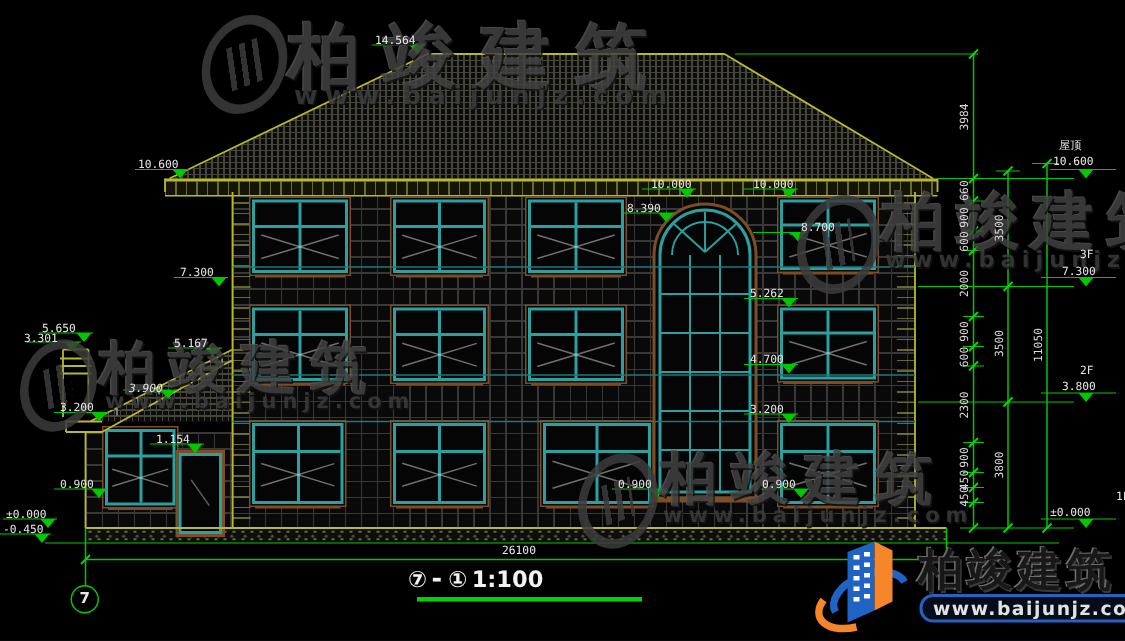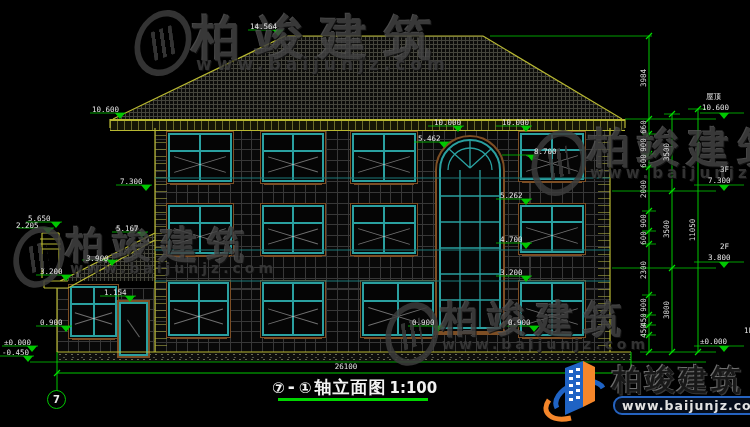--- a/index.html
+++ b/index.html
@@ -125,32 +125,32 @@
       M61 275 L71 275 L66 281 Z M125 296 L135 296 L130 302 Z M61 326 L71 326 L66 332 Z M27 346 L37 346 L32 352 Z M23 356 L33 356 L28 362 Z
       M453 126 L463 126 L458 132 Z M521 126 L531 126 L526 132 Z M439 142 L449 142 L444 148 Z M527 155 L537 155 L532 161 Z
       M521 199 L531 199 L526 205 Z M521 243 L531 243 L526 249 Z M521 276 L531 276 L526 282 Z M433 326 L443 326 L438 332 Z M529 326 L539 326 L534 332 Z
       M719 113 L729 113 L724 119 Z M719 185 L729 185 L724 191 Z M719 262 L729 262 L724 268 Z M719 346 L729 346 L724 352 Z"></path>
   </svg>
 
   <div class="t" style="left:250px;top:22px;">14.564</div>
   <div class="t" style="left:92px;top:105px;">10.600</div>
   <div class="t" style="left:120px;top:177px;">7.300</div>
   <div class="t" style="left:28px;top:214px;">5.650</div>
-  <div class="t" style="left:16px;top:221px;">2.205</div>
+  <div class="t" style="left:16px;top:221px;">3.301</div>
   <div class="t" style="left:116px;top:224px;">5.167</div>
   <div class="t" style="left:86px;top:254px;font-style:italic;">3.900</div>
   <div class="t" style="left:40px;top:267px;">3.200</div>
   <div class="t" style="left:104px;top:288px;">1.154</div>
   <div class="t" style="left:40px;top:318px;">0.900</div>
   <div class="t" style="left:4px;top:338px;">±0.000</div>
   <div class="t" style="left:2px;top:348px;">-0.450</div>
 
   <div class="t" style="left:434px;top:118px;">10.000</div>
   <div class="t" style="left:502px;top:118px;">10.000</div>
-  <div class="t" style="left:418px;top:134px;">5.462</div>
+  <div class="t" style="left:418px;top:134px;">8.390</div>
   <div class="t" style="left:506px;top:147px;padding-left:28px;">8.700</div>
   <div class="t" style="left:500px;top:191px;">5.262</div>
   <div class="t" style="left:500px;top:235px;">4.700</div>
   <div class="t" style="left:500px;top:268px;">3.200</div>
   <div class="t" style="left:412px;top:318px;">0.900</div>
   <div class="t" style="left:508px;top:318px;">0.900</div>
 
   <div class="t" style="left:706px;top:92px;">屋顶</div>
   <div class="t" style="left:702px;top:103px;">10.600</div>
   <div class="t" style="left:720px;top:165px;">3F</div>
@@ -175,21 +175,20 @@
   <div class="vdim" style="left:666px;top:229px;">3500</div>
   <div class="vdim" style="left:666px;top:310px;">3800</div>
   <div class="vdim" style="left:692px;top:230px;">11050</div>
 
   <div class="t" style="left:326px;top:362px;width:40px;text-align:center;">26100</div>
   <div class="bubble" style="left:47px;top:390px;">7</div>
   <div class="title" style="left:272px;top:376px;">
     <span class="circ">⑦</span>
       <span class="nm">-</span>
       <span class="circ">①</span>
-    <span class="nm">轴立面图</span>
     <span class="sc">1:100</span>
   </div>
   <div class="underline" style="left:278px;top:398px;width:150px;height:3px;"></div>
 
   <div class="wm" style="left:130px;top:6px;width:360px;height:70px;">
     <div class="swirl" style="left:3px;top:6px;width:48px;height:50px;">
         <i></i>
       </div>
     <div class="wm-brand" style="position:absolute;left:62px;top:0;font-size:48px;letter-spacing:16px;">柏竣建筑</div>
     <div class="wm-site" style="position:absolute;left:66px;top:48px;font-size:17px;letter-spacing:5px;">www.baijunjz.com</div>

